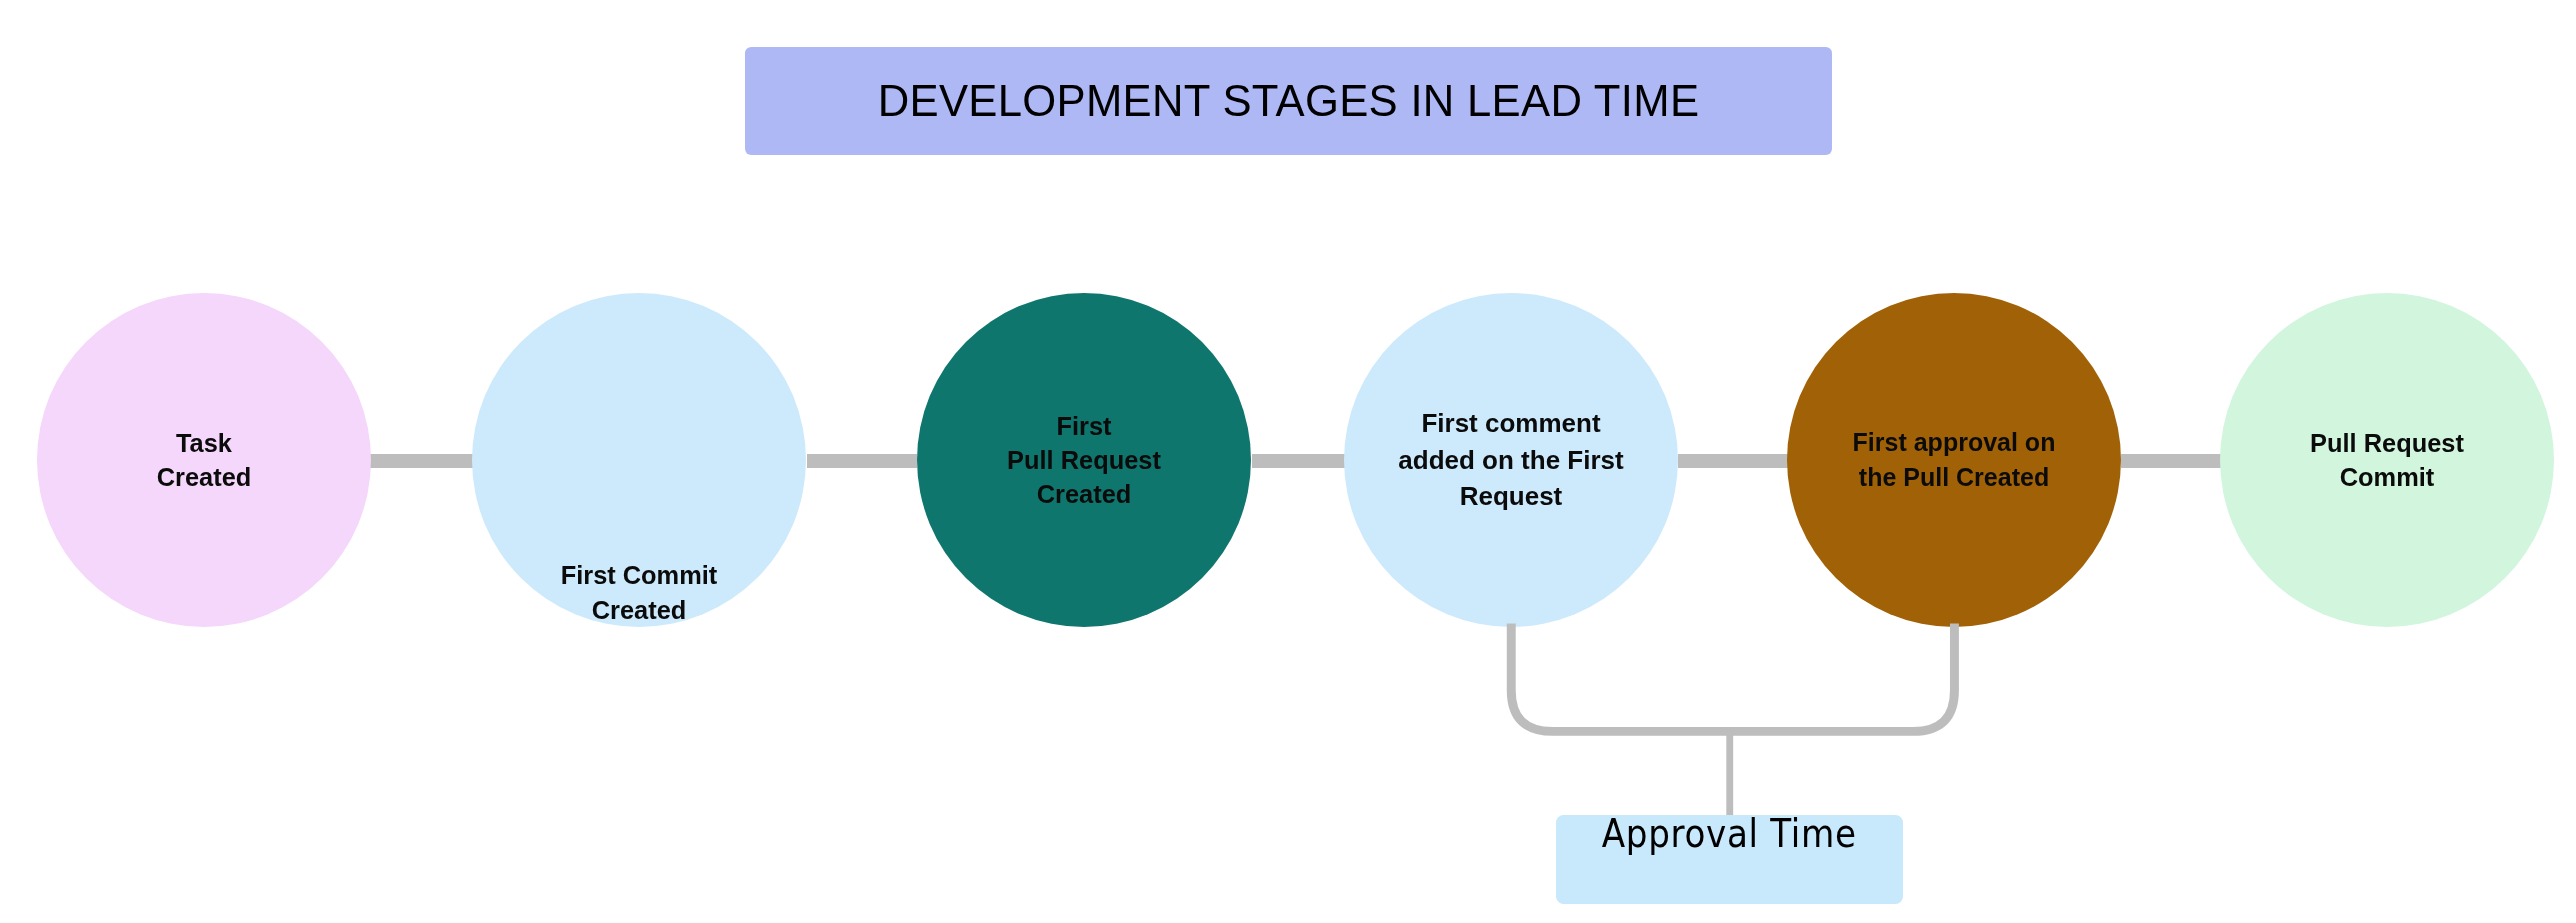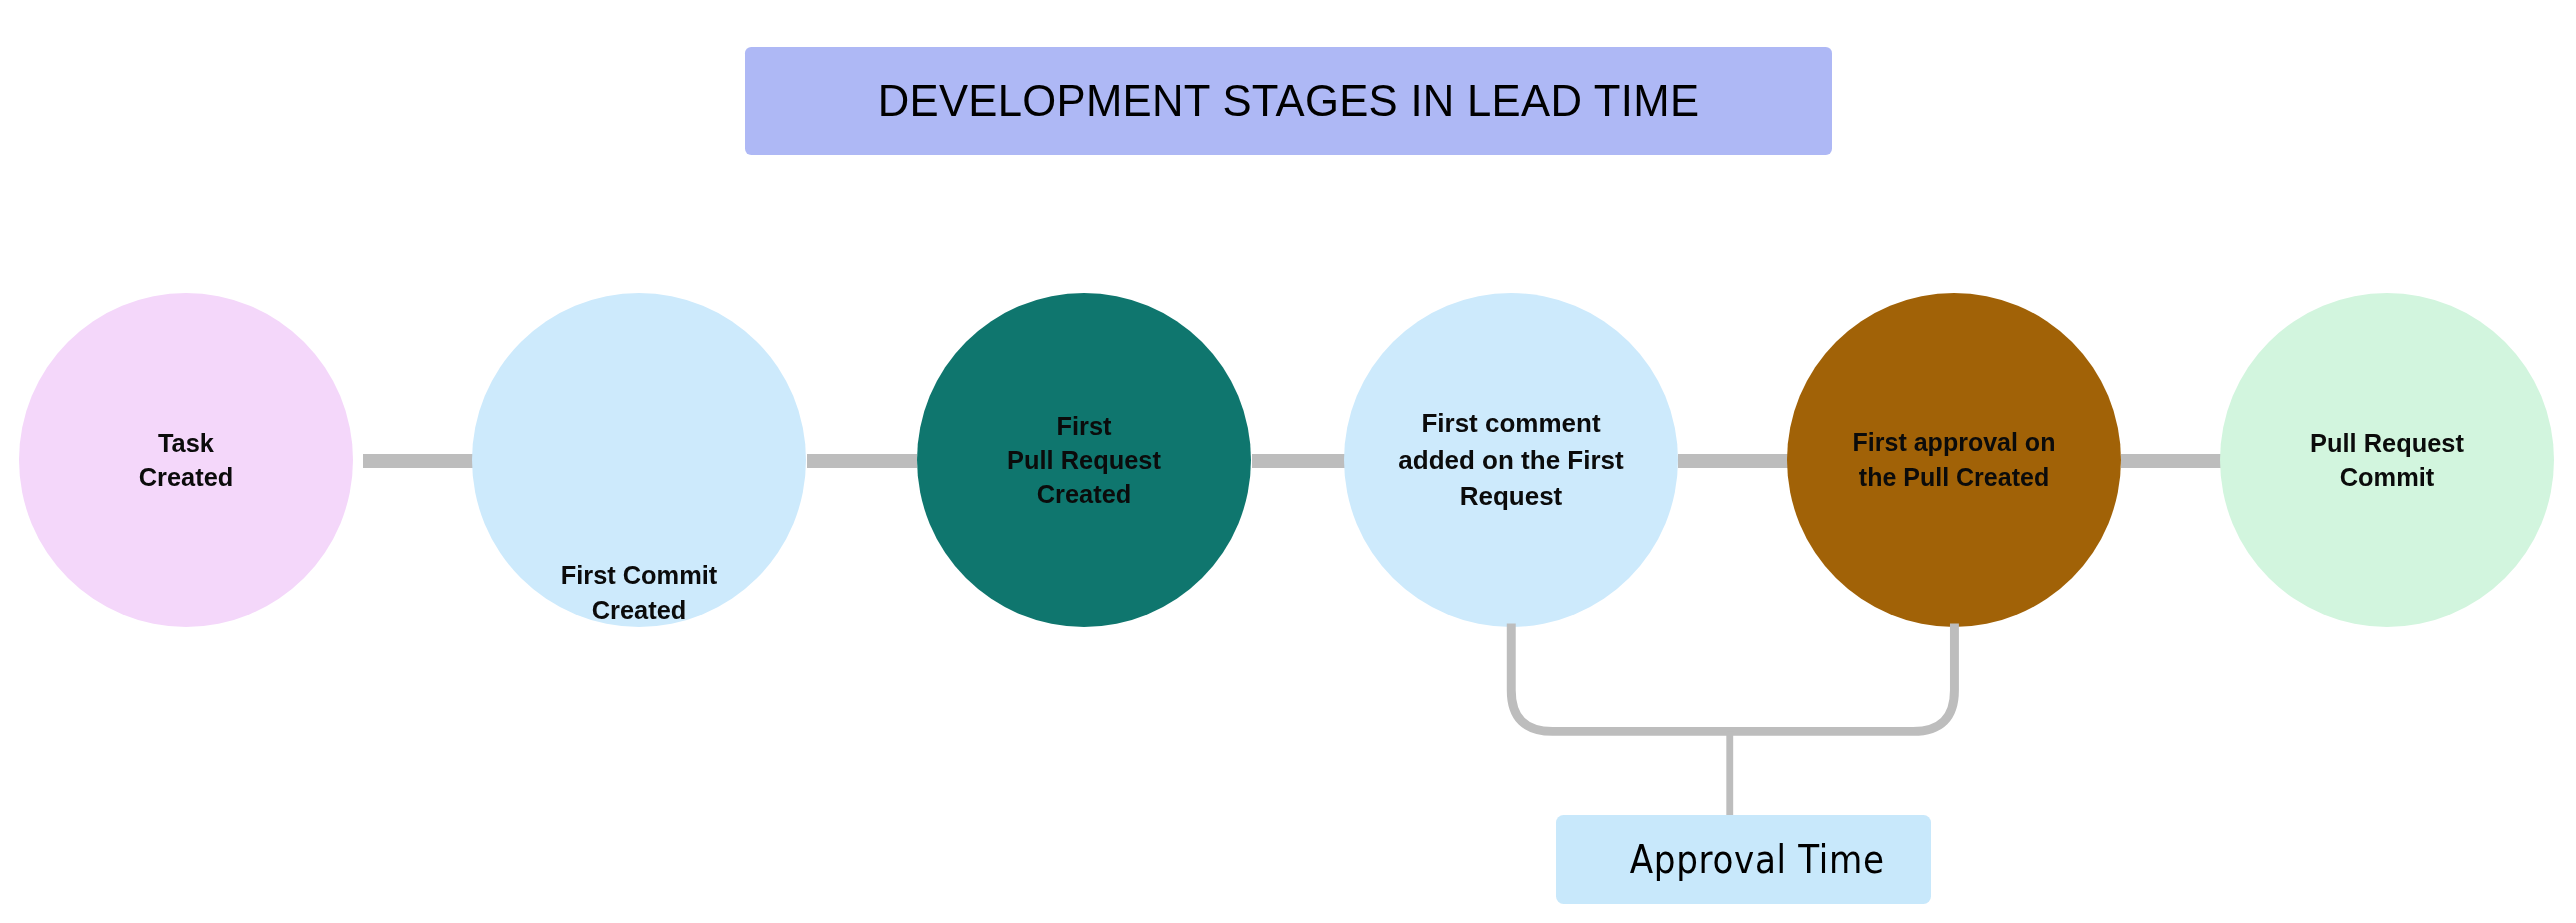--- a/index.html
+++ b/index.html
@@ -87,23 +87,21 @@
   
   #approval-badge {
     position: absolute;
     left: 1556px;
     top: 815px;
     width: 347px;
     height: 89px;
     background: #c8e8fb;
     border-radius: 7.6px;
     display: flex;
-    align-items: center;
     justify-content: center;
-    padding-left: 28px;
   }
   #approval-badge-label {
     font-family: "DejaVu Sans", sans-serif;
     font-size: 36px;
     font-weight: 400;
     color: #000000;
     letter-spacing: 0.7px;
     white-space: nowrap;
     transform: scaleY(1.08) scaleX(0.95);
   }
@@ -116,21 +114,21 @@
   <div id="title-banner">
     <span id="title-text">DEVELOPMENT STAGES IN LEAD TIME</span>
   </div>
 
   <div class="connector" style="left:363px; width:110px;"></div>
   <div class="connector" style="left:807px; width:110px;"></div>
   <div class="connector" style="left:1252px; width:93px;"></div>
   <div class="connector" style="left:1678px; width:110px;"></div>
   <div class="connector" style="left:2121px; width:100px;"></div>
 
-  <div class="stage-circle" style="left:19px; background:#f4d7fa;">
+  <div class="stage-circle" style="left:37px; background:#f4d7fa;">
     <div class="stage-label">
       <span class="ln">Task</span>
       <span class="ln">Created</span>
     </div>
   </div>
 
   <div class="stage-circle" style="left:472px; background:#cdeafc;align-items:flex-end;">
     <div class="stage-label">
       <span class="ln">First Commit</span>
       <span class="ln">Created</span>

